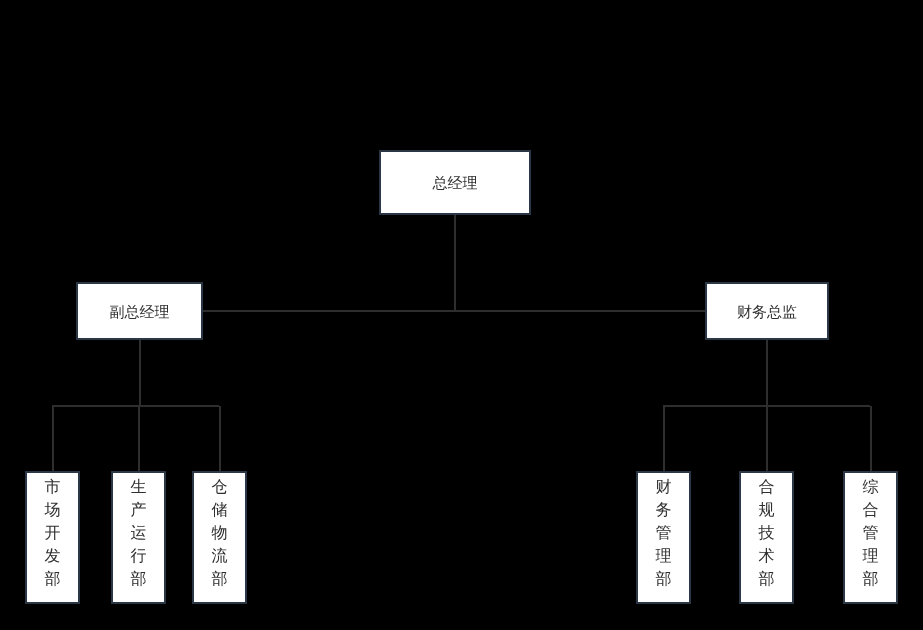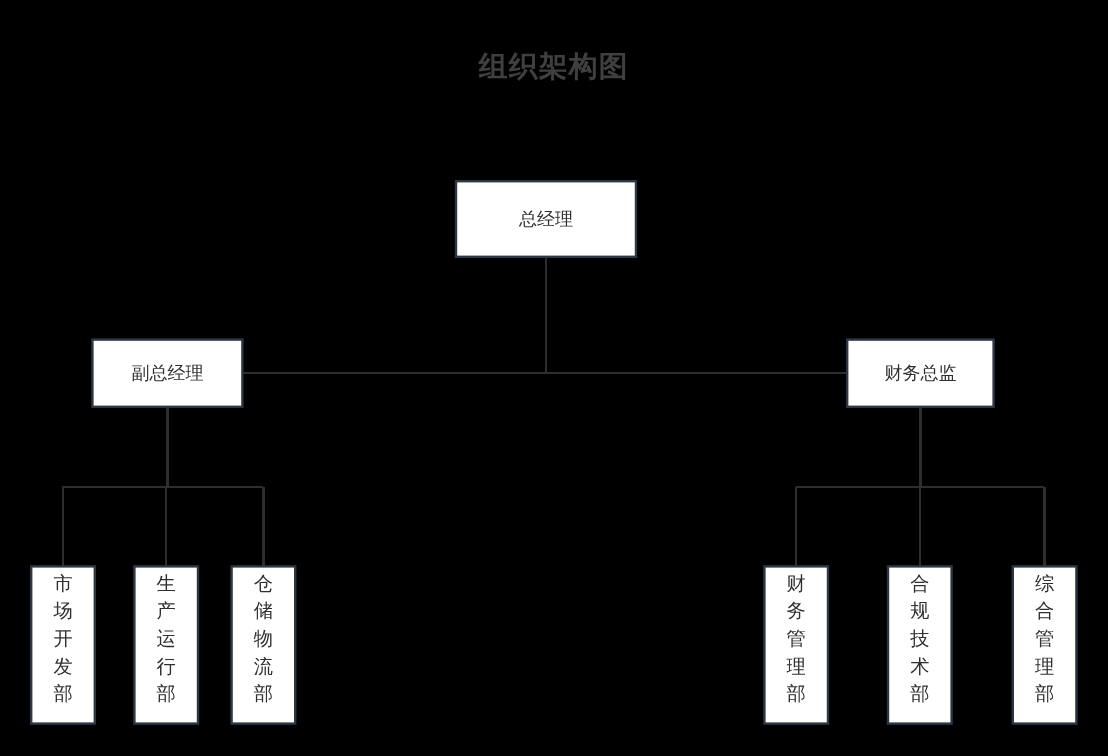--- a/index.html
+++ b/index.html
@@ -58,21 +58,20 @@
     stroke-width: 2;
     fill: none;
     shape-rendering: crispEdges;
   }
 </style>
 </head>
 <body>
 
 <div id="page">
 
-  <div id="chart-title">组织架构图</div>
 
   <svg id="org-svg" viewBox="0 0 923 630">
     <g id="connectors-layer">
         <path class="connector" d="M 455 214 V 311"></path>
         <path class="connector" d="M 139 311 H 767"></path>
         <path class="connector" d="M 139.5 311 V 339"></path>
         <path class="connector" d="M 767 311 V 339"></path>
         <path class="connector" d="M 139.5 339 V 406"></path>
         <path class="connector" d="M 52 406 H 219"></path>
         <path class="connector" d="M 52.5 406 V 472"></path>

